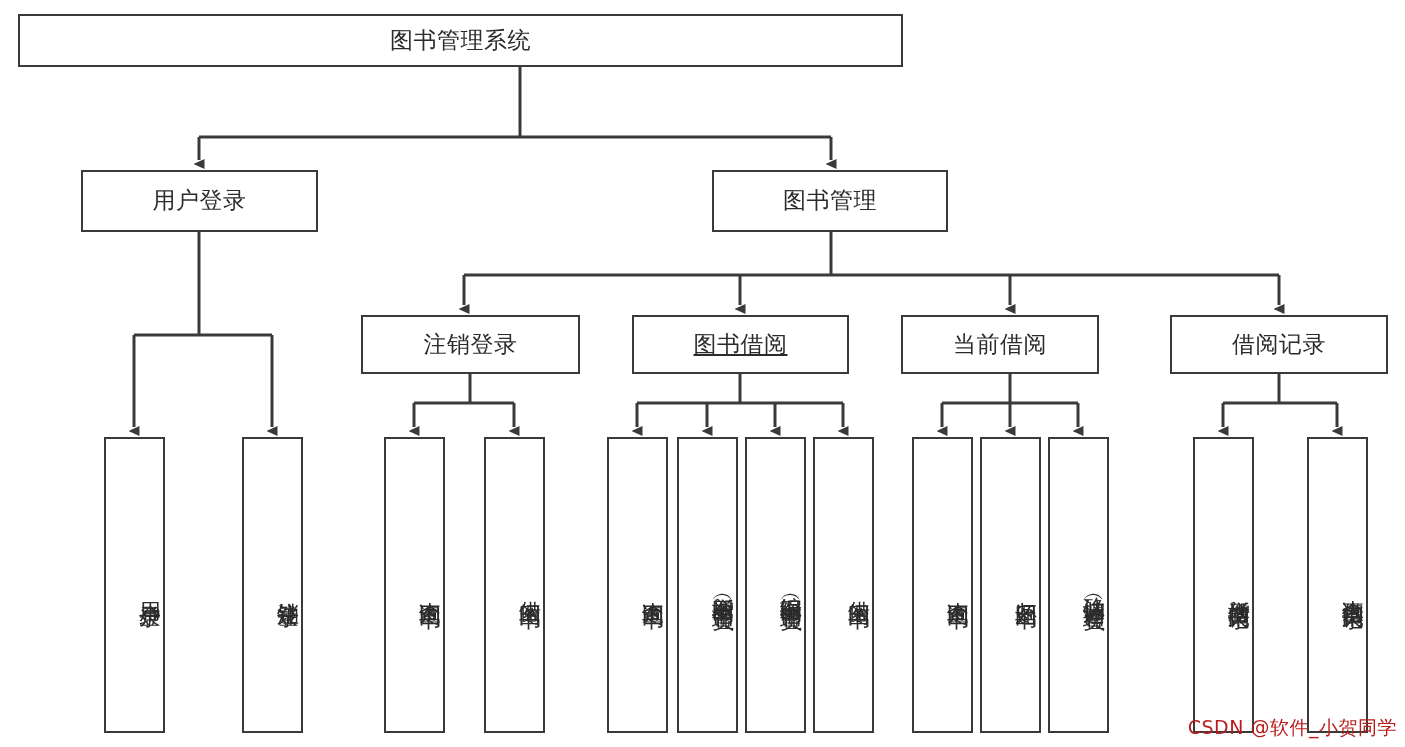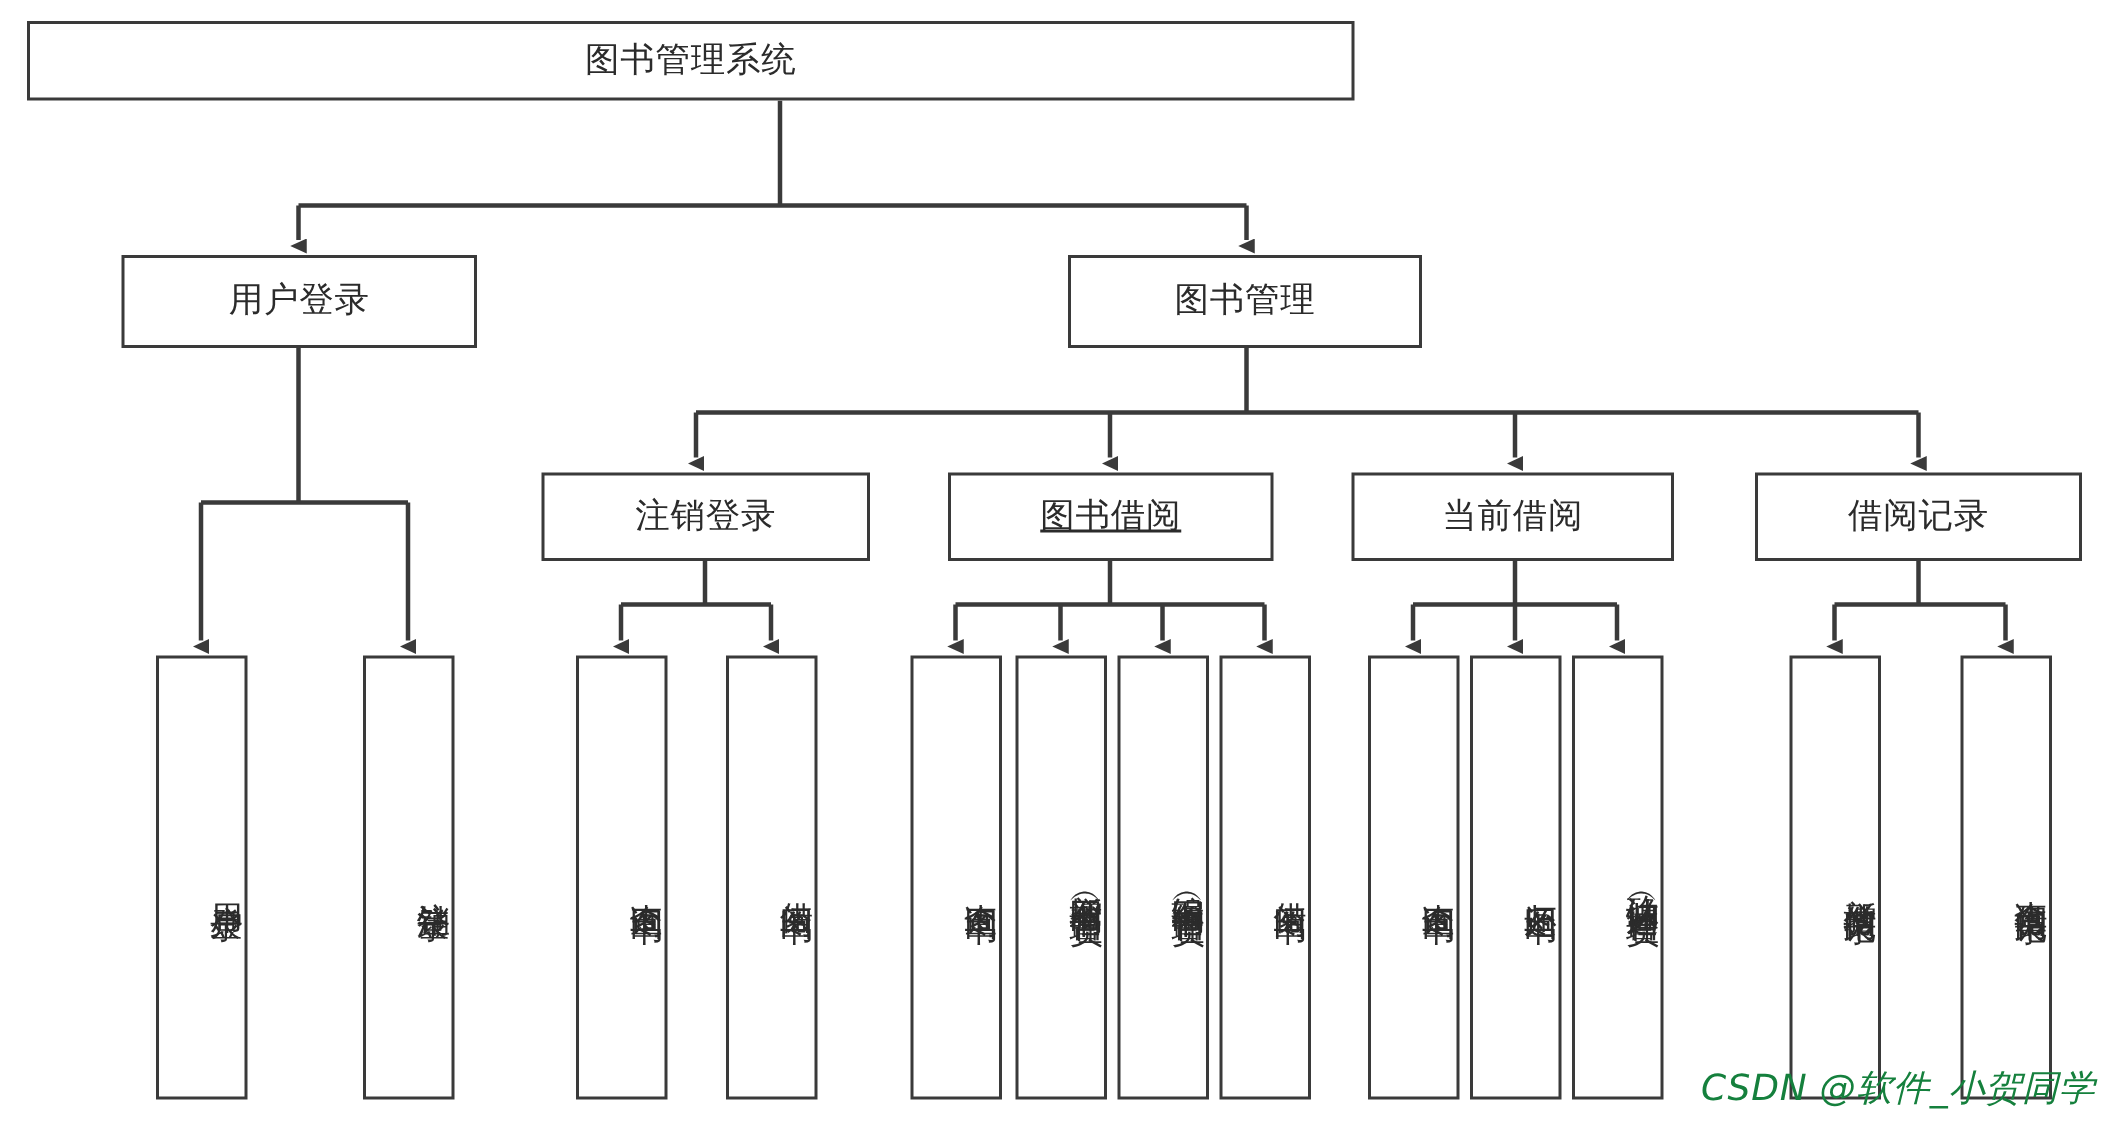--- a/index.html
+++ b/index.html
@@ -56,26 +56,25 @@
   }
   .node.vertical .vlabel {
     writing-mode: vertical-rl;
     text-orientation: upright;
     white-space: nowrap;
   }
   #watermark {
     position: absolute;
     right: 8px;
     bottom: 6px;
-    font-size: 24px;
-    color: #15803d;
+    font-size: 19px;
+    color: #b91c1c;
     letter-spacing: 0.5px;
     white-space: nowrap;
     user-select: none;
-    font-style: italic;
   }
 </style>
 </head>
 <body>
 
 <div id="canvas">
 
   <svg id="edges" viewBox="0 0 1405 747" width="1405" height="747" xmlns="http://www.w3.org/2000/svg">
     <defs>
       <marker id="arrow" markerWidth="10" markerHeight="11" refX="1" refY="5.5" orient="auto" markerUnits="userSpaceOnUse">
@@ -137,21 +136,21 @@
   <div class="node horizontal" style="left:712px; top:170px; width:236px; height:62px;">
     <span>图书管理</span>
   </div>
 
   <div class="node horizontal" style="left:361px; top:315px; width:219px; height:59px;">
     <span>注销登录</span>
   </div>
   <div class="node horizontal" style="left:632px; top:315px; width:217px; height:59px;text-decoration:underline;">
     <span>图书借阅</span>
   </div>
-  <div class="node horizontal" style="left:901px; top:315px; width:215px; height:59px;">
+  <div class="node horizontal" style="left:901px; top:315px; width:198px; height:59px;">
     <span>当前借阅</span>
   </div>
   <div class="node horizontal" style="left:1170px; top:315px; width:218px; height:59px;">
     <span>借阅记录</span>
   </div>
 
   <div class="node vertical" style="left:104px; top:437px; width:61px; height:296px;">
     <span class="vlabel">用户登录</span>
   </div>
   <div class="node vertical" style="left:242px; top:437px; width:61px; height:296px;">

